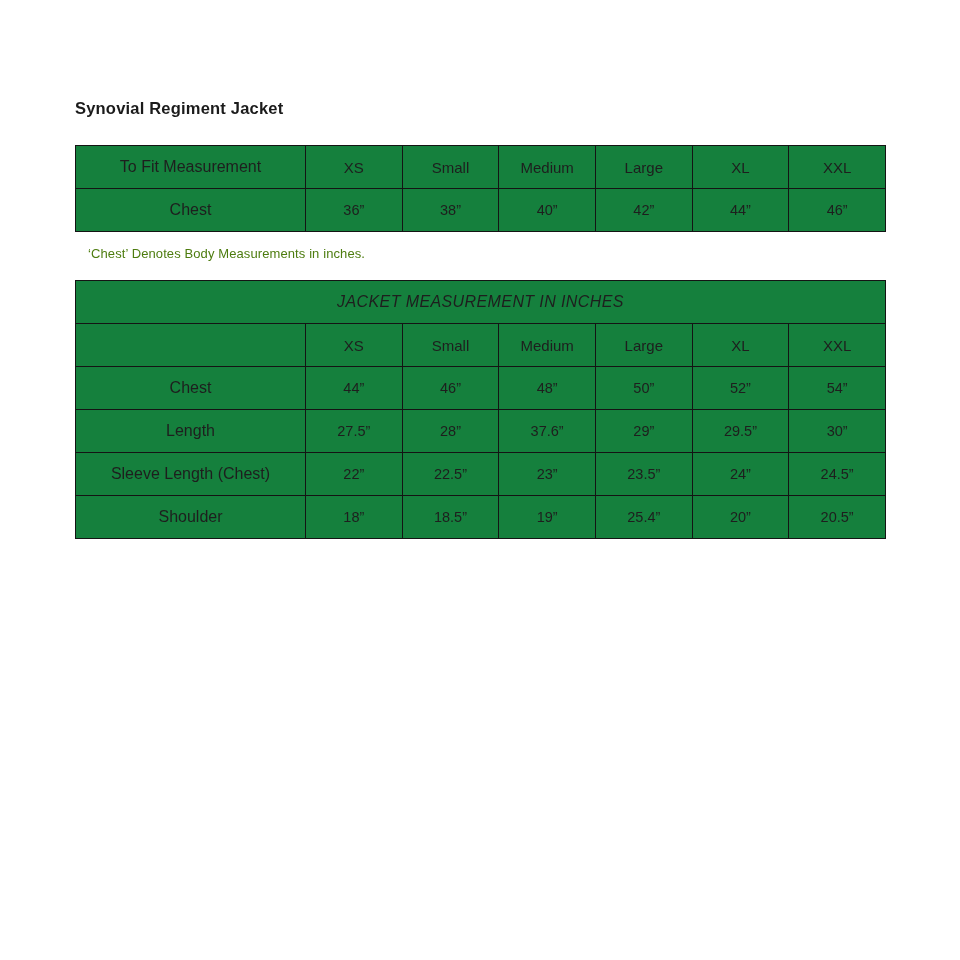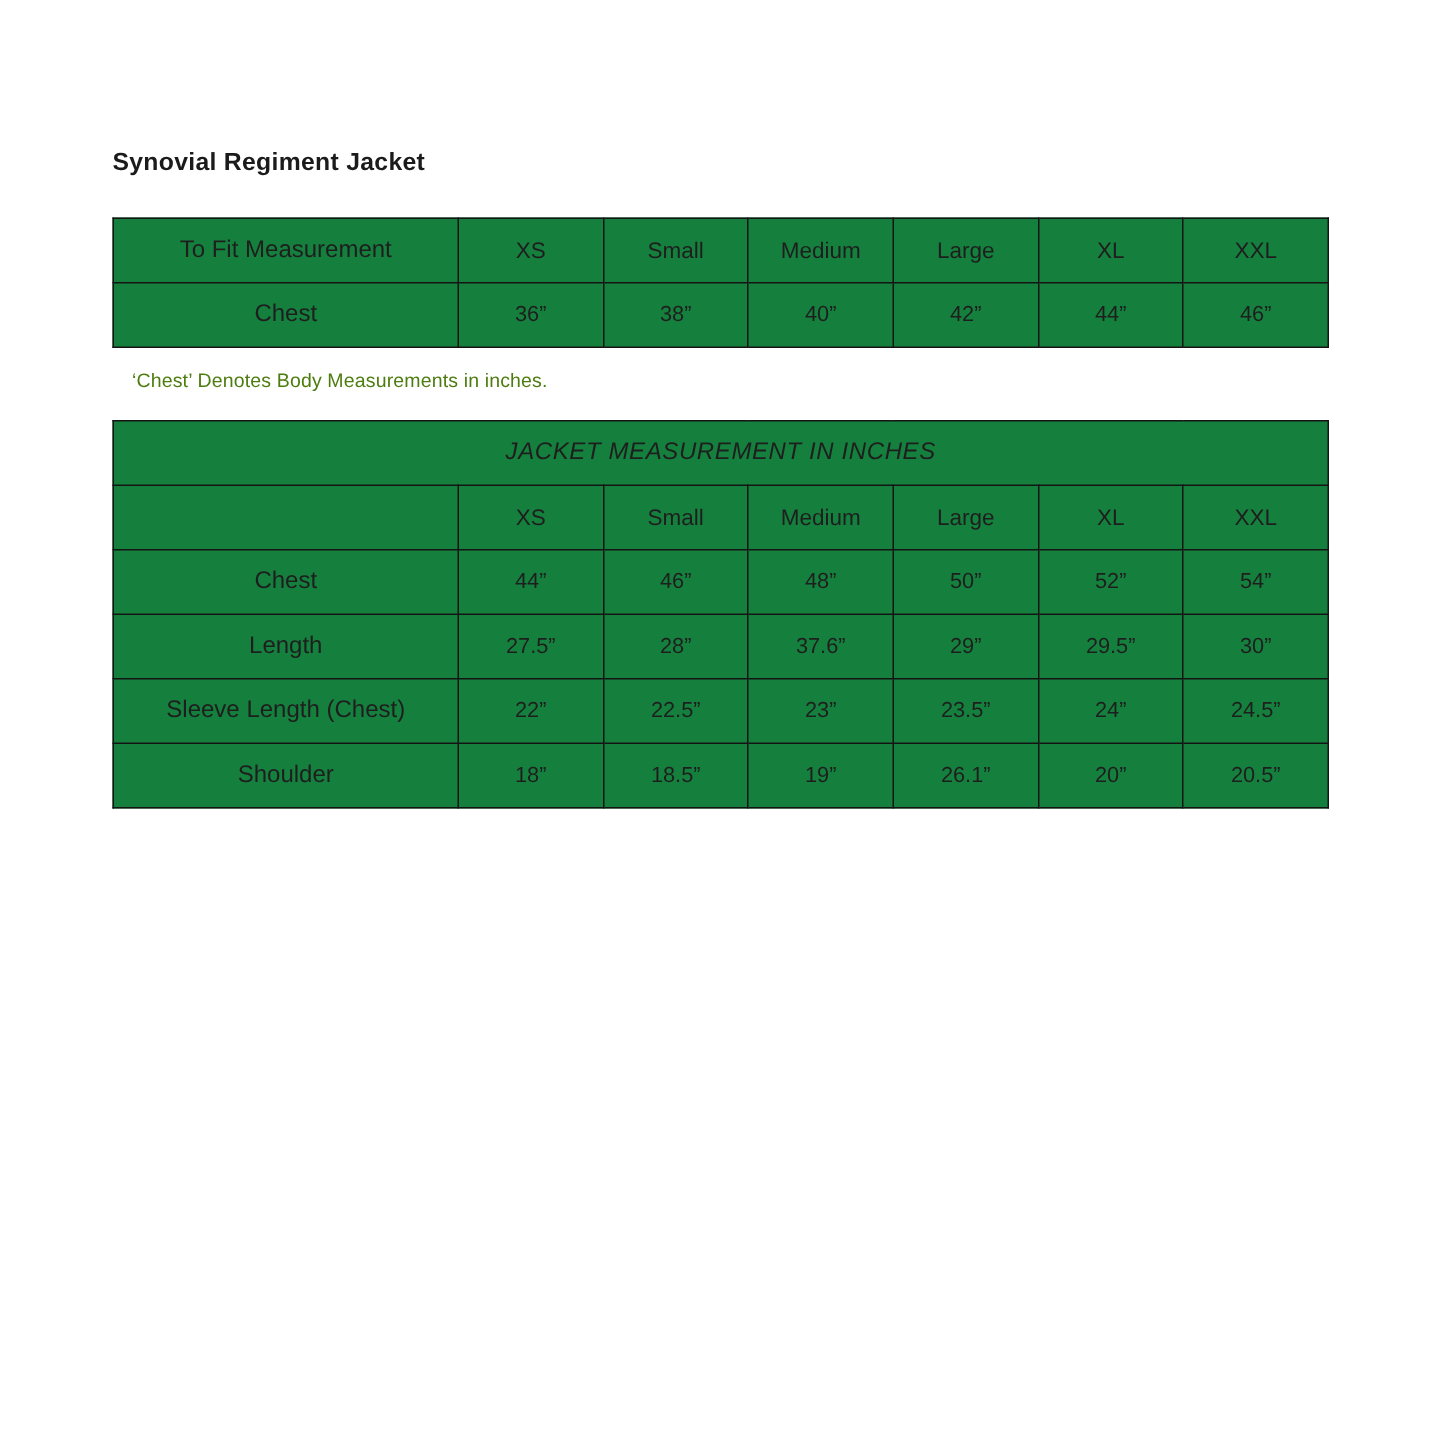--- a/index.html
+++ b/index.html
@@ -135,20 +135,20 @@
         <td class="value-cell">23”</td>
         <td class="value-cell">23.5”</td>
         <td class="value-cell">24”</td>
         <td class="value-cell">24.5”</td>
       </tr>
       <tr>
         <td class="label-cell">Shoulder</td>
         <td class="value-cell">18”</td>
         <td class="value-cell">18.5”</td>
         <td class="value-cell">19”</td>
-        <td class="value-cell">26.1”</td>
+        <td class="value-cell">25.4”</td>
         <td class="value-cell">20”</td>
         <td class="value-cell">20.5”</td>
       </tr>
     </tbody>
   </table>
 
 </div>
 
 </body></html>

